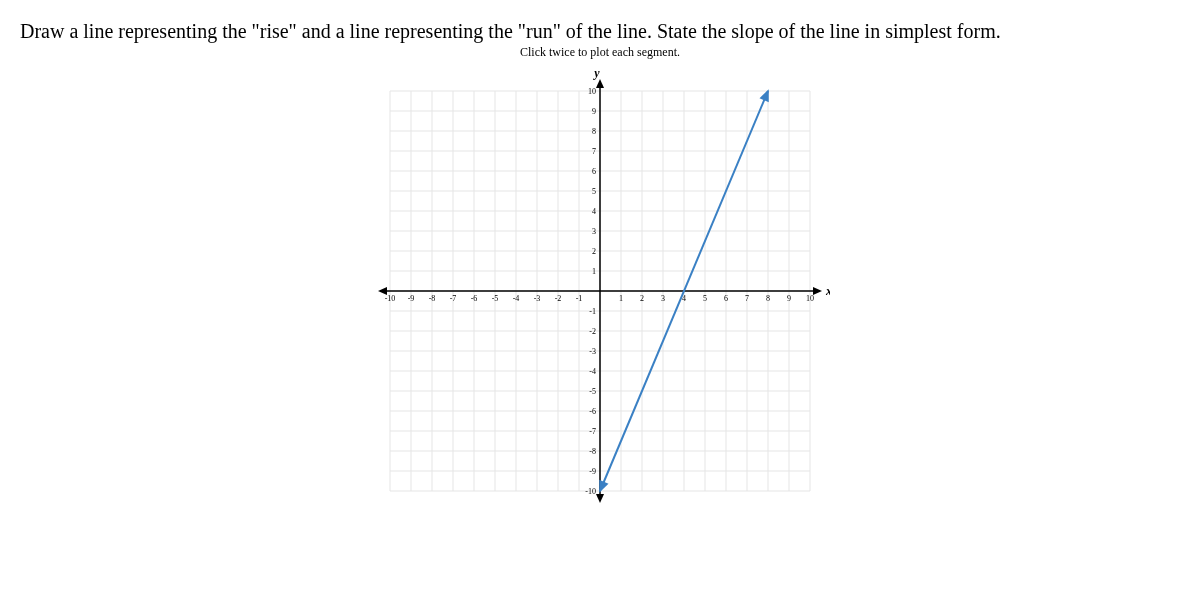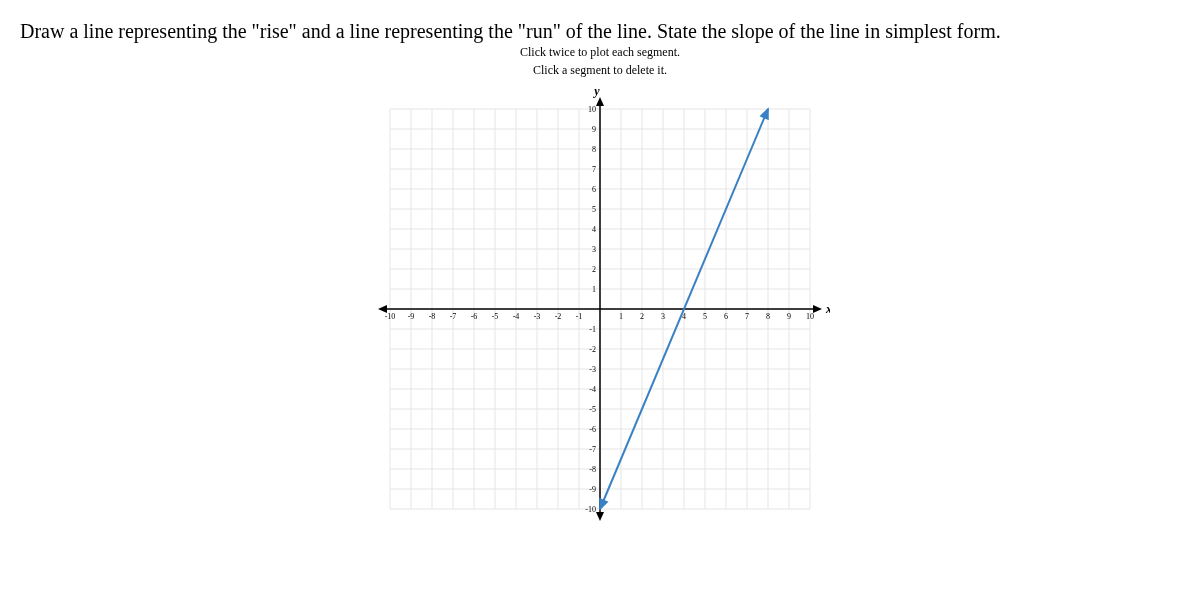--- a/index.html
+++ b/index.html
@@ -59,21 +59,20 @@
       fill: #000;
     }
   </style>
 </head>
 <body>
 
 <div class="question">Draw a line representing the "rise" and a line representing the "run" of the line. State the slope of the line in simplest form.</div>
 
 <div class="instructions">
   <div>Click twice to plot each segment.</div>
-  <div>Click a segment to delete it.</div>
 </div>
 
 <div class="chart-container">
   <svg id="chart-svg" width="460" height="440" viewBox="0 0 460 440">
       <line x1="20" y1="420" x2="20" y2="20" class="grid-line"></line>
       <line x1="41" y1="420" x2="41" y2="20" class="grid-line"></line>
       <line x1="62" y1="420" x2="62" y2="20" class="grid-line"></line>
       <line x1="83" y1="420" x2="83" y2="20" class="grid-line"></line>
       <line x1="104" y1="420" x2="104" y2="20" class="grid-line"></line>
       <line x1="125" y1="420" x2="125" y2="20" class="grid-line"></line>

